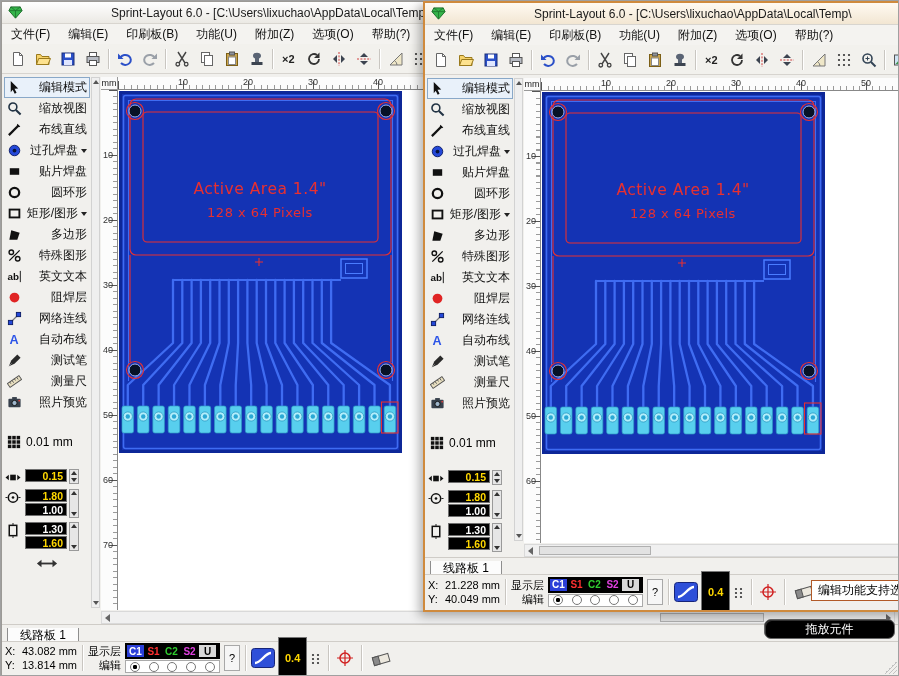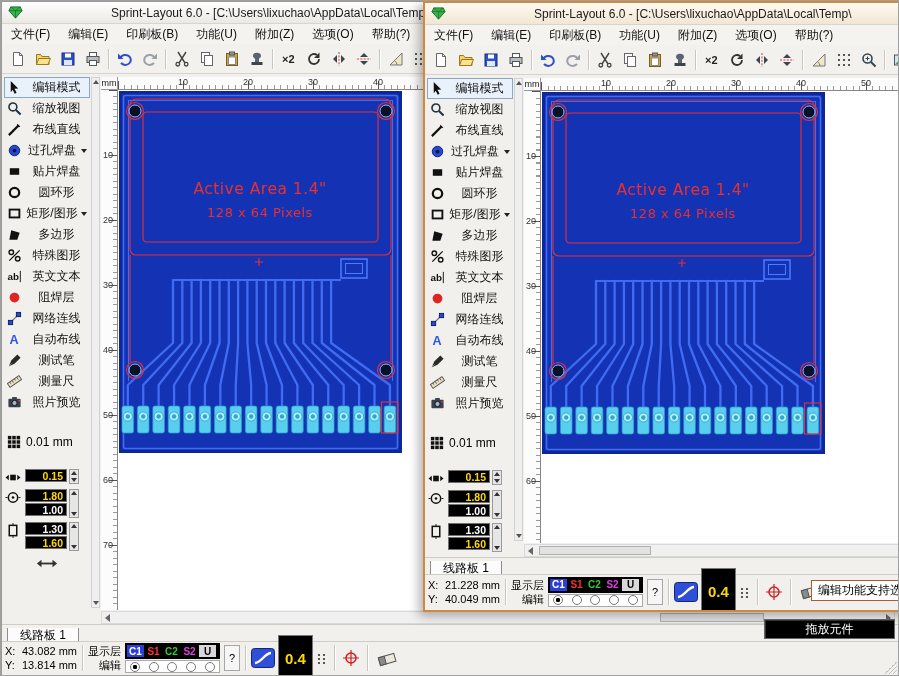--- a/index.html
+++ b/index.html
@@ -16,21 +16,21 @@
   .app-icon svg{width:15px;height:15px;}
   .title-text{margin-left:88px;font-size:12px;color:#1a1a1a;white-space:nowrap;}
   .menubar{position:absolute;left:0;top:22px;right:0;height:20px;background:#f4f3f0;display:flex;align-items:center;font-size:12px;overflow:hidden;}
   .menu-item{padding:2px 9px;color:#111;white-space:nowrap;}
   .toolbar{position:absolute;left:0;top:42px;right:0;height:30px;background:#f2f1ed;border-bottom:1px solid #d7d4cf;display:flex;align-items:center;padding-left:3px;overflow:hidden;}
   .tb-btn{width:23px;height:23px;border:1px solid transparent;background:transparent;display:flex;align-items:center;justify-content:center;padding:0;margin:0 1px;flex:none;}
   .tb-btn svg{width:16px;height:16px;}
   .tb-sep{width:1px;height:20px;background:#c9c6c1;margin:0 3px;flex:none;box-shadow:1px 0 0 #fff;}
   
   .tool-panel{position:absolute;left:2px;top:75px;width:86px;}
-  .tool-btn{display:flex;align-items:center;gap:3px;width:100%;height:21px;border:1px solid transparent;background:transparent;padding:0 2px;font-size:12px;color:#111;text-align:center;}
+  .tool-btn{display:flex;align-items:center;gap:3px;width:100%;height:21px;border:1px solid transparent;background:transparent;padding:0 2px;font-size:12px;color:#111;text-align:right;}
   .tool-btn.selected{background:#e9f1fa;border-color:#89a8c8;}
   .tool-ico{width:16px;flex:none;display:flex;}
   .tool-ico svg{width:15px;height:15px;}
   .tool-label{white-space:nowrap;flex:1;overflow:hidden;}
   .dd{width:0;height:0;border-left:3.5px solid transparent;border-right:3.5px solid transparent;border-top:4px solid #222;margin-left:auto;flex:none;}
   .grid-btn{display:flex;align-items:center;gap:5px;margin-top:20px;width:100%;border:1px solid transparent;background:transparent;font-size:12px;padding:1px 2px;}
   .grid-btn svg{width:14px;height:14px;flex:none;}
   .val-rows{margin-top:18px;}
   .val-row{display:flex;align-items:flex-start;gap:2px;margin-bottom:4px;}
   .val-ico{width:19px;flex:none;padding-top:1px;display:flex;}
@@ -94,29 +94,29 @@
   .lay-stack{display:flex;flex-direction:column;gap:1px;flex:none;}
   .chips{display:flex;background:#000;padding:2px;gap:1px;}
   .chip{width:17px;height:12px;font-size:10px;font-weight:bold;display:flex;align-items:center;justify-content:center;}
   .radios{display:flex;border:1px solid #aaa;background:#fff;height:13px;align-items:center;}
   .radio{width:18.6px;display:flex;justify-content:center;}
   .radio::before{content:"";width:8px;height:8px;border-radius:50%;border:1px solid #777;background:#fff;}
   .radio.on::before{background:radial-gradient(#000 35%,#fff 42%);}
   .help-btn{width:16px;height:26px;margin-left:4px;border:1px solid #a8a8a8;background:#f6f6f6;font-size:11px;padding:0;flex:none;}
   .track-icon{display:flex;flex:none;}
   .track-icon svg{width:24px;height:20px;}
-  .track-val{background:#000;color:#ffd800;font-weight:bold;font-size:15px;padding:14px 6px;border:1px solid #777;margin:0 3px;flex:none;}
+  .track-val{background:#000;color:#ffd800;font-weight:bold;font-size:11px;padding:14px 6px;border:1px solid #777;margin:0 3px;flex:none;}
   .snap-mini{display:flex;flex:none;}
   .snap-mini svg{width:13px;height:16px;}
   .cross-btn,.eraser-btn{background:none;border:none;padding:0;margin:0 2px;display:flex;flex:none;}
   .cross-btn svg{width:18px;height:18px;}
   .eraser-btn svg{width:24px;height:17px;}
   .edit-hint{position:absolute;left:386px;top:5px;height:21px;line-height:19px;background:#fff;border:1px solid #b25a28;padding:0 6px;font-size:12px;white-space:nowrap;}
   .drag-hint{position:absolute;background:#000;color:#fff;font-size:12px;display:flex;align-items:center;justify-content:center;border:1px solid #666;box-shadow:inset 1px 1px 0 #333;}
-  .left-window .drag-hint{left:762px;top:617px;width:131px;height:20px;}
+  .left-window .drag-hint{left:762px;top:617px;width:131px;height:20px;border-radius:7px;}
   .grip{position:absolute;right:2px;bottom:2px;width:13px;height:13px;background:linear-gradient(135deg,transparent 0 50%,#c2c2c2 50% 56%,transparent 56% 66%,#c2c2c2 66% 72%,transparent 72% 82%,#c2c2c2 82% 88%,transparent 88%);}
 </style>
 </head>
 <body>
 
 <div class="screen">
   <section class="app-window left-window" id="win-left">
   <header class="titlebar">
     <span class="app-icon">
       <svg viewBox="0 0 16 16">

